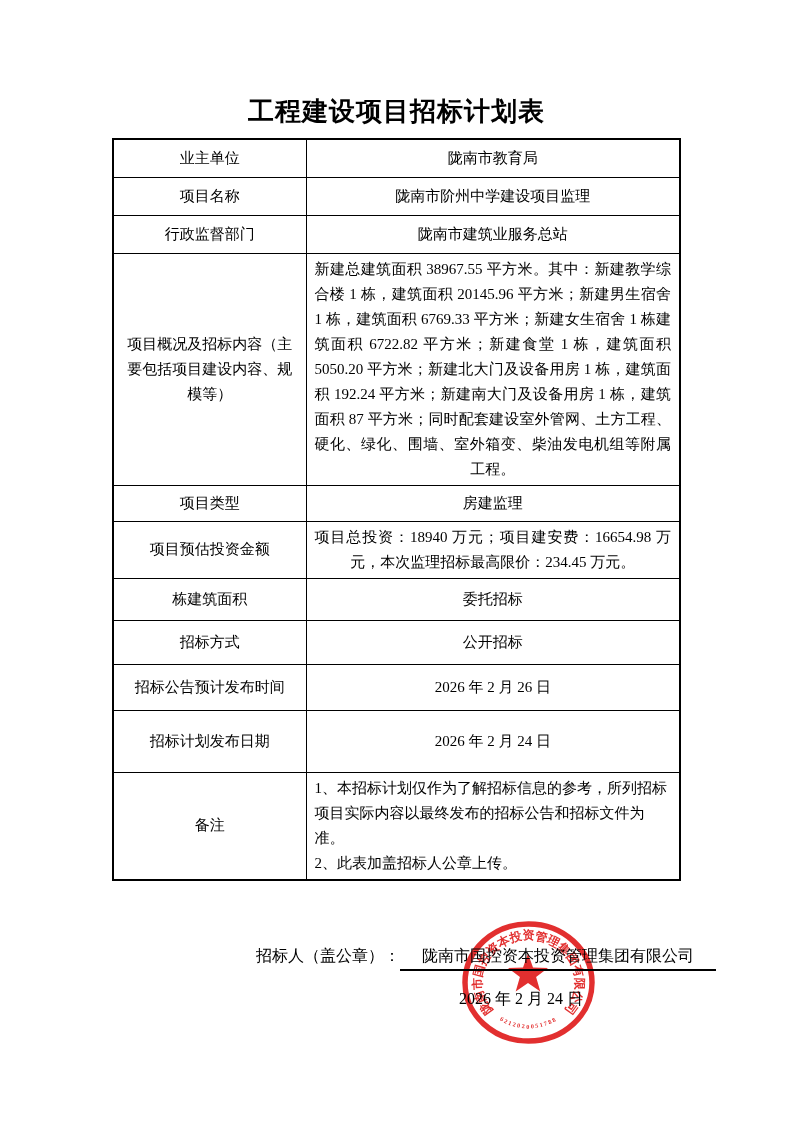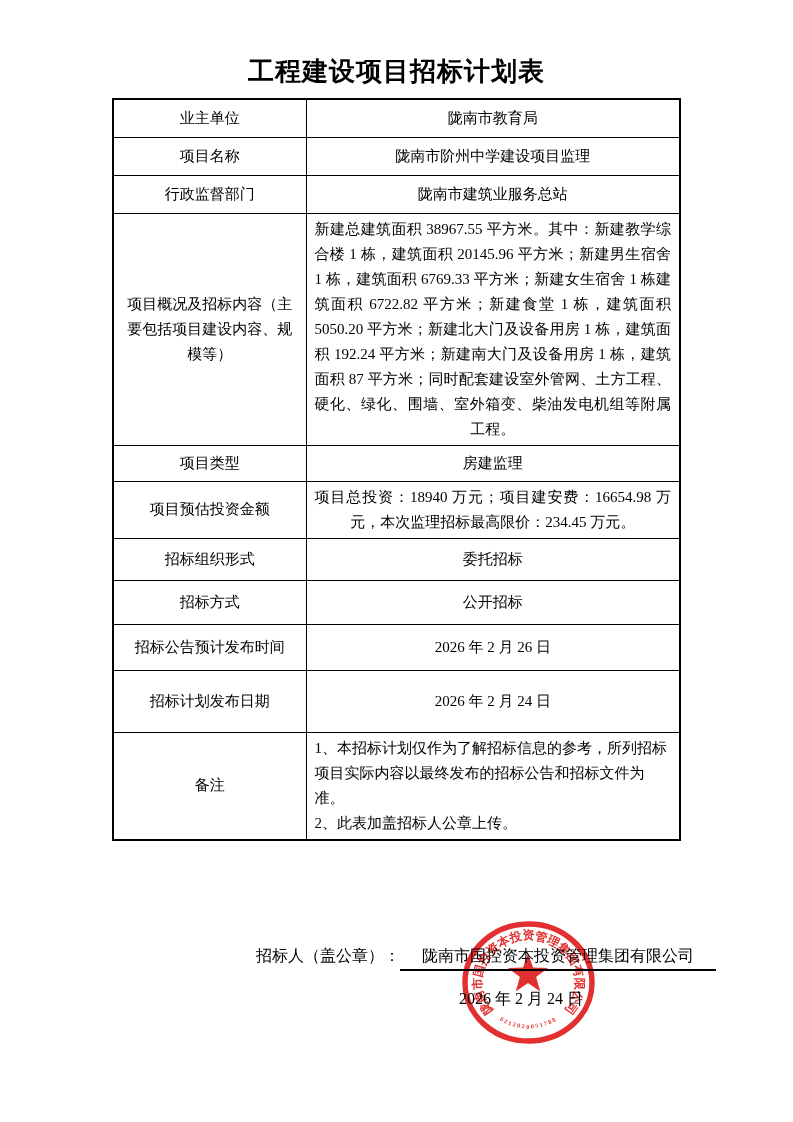--- a/index.html
+++ b/index.html
@@ -4,21 +4,21 @@
 <style>
   * { margin: 0; padding: 0; box-sizing: border-box; }
   html, body { background: #ffffff; }
   .page {
     width: 793px; height: 1122px;
     position: relative;
     background: #ffffff;
     color: #000000;
     font-family: "Liberation Serif", "DejaVu Serif", serif;
     overflow: hidden;
-    padding-top: 56px;
+    padding-top: 96px;
   }
   .title {
     text-align: center;
     font-size: 26px;
     font-weight: bold;
     line-height: 31px;
     letter-spacing: 1px;
   }
   table.plan-table {
     width: 569px;
@@ -123,21 +123,21 @@
       </tr>
       <tr class="r7">
         <td class="label-cell">项目类型</td>
         <td class="value-cell">房建监理</td>
       </tr>
       <tr class="r8">
         <td class="label-cell">项目预估投资金额</td>
         <td class="value-cell justify-cell invest-cell">项目总投资：18940 万元；项目建安费：16654.98 万元，本次监理招标最高限价：234.45 万元。</td>
       </tr>
       <tr class="r9">
-        <td class="label-cell">招标组织形式</td>
+        <td class="label-cell">栋建筑面积</td>
         <td class="value-cell">委托招标</td>
       </tr>
       <tr class="r10">
         <td class="label-cell">招标方式</td>
         <td class="value-cell">公开招标</td>
       </tr>
       <tr class="r11">
         <td class="label-cell">招标公告预计发布时间</td>
         <td class="value-cell">2026 年 2 月 26 日</td>
       </tr>

